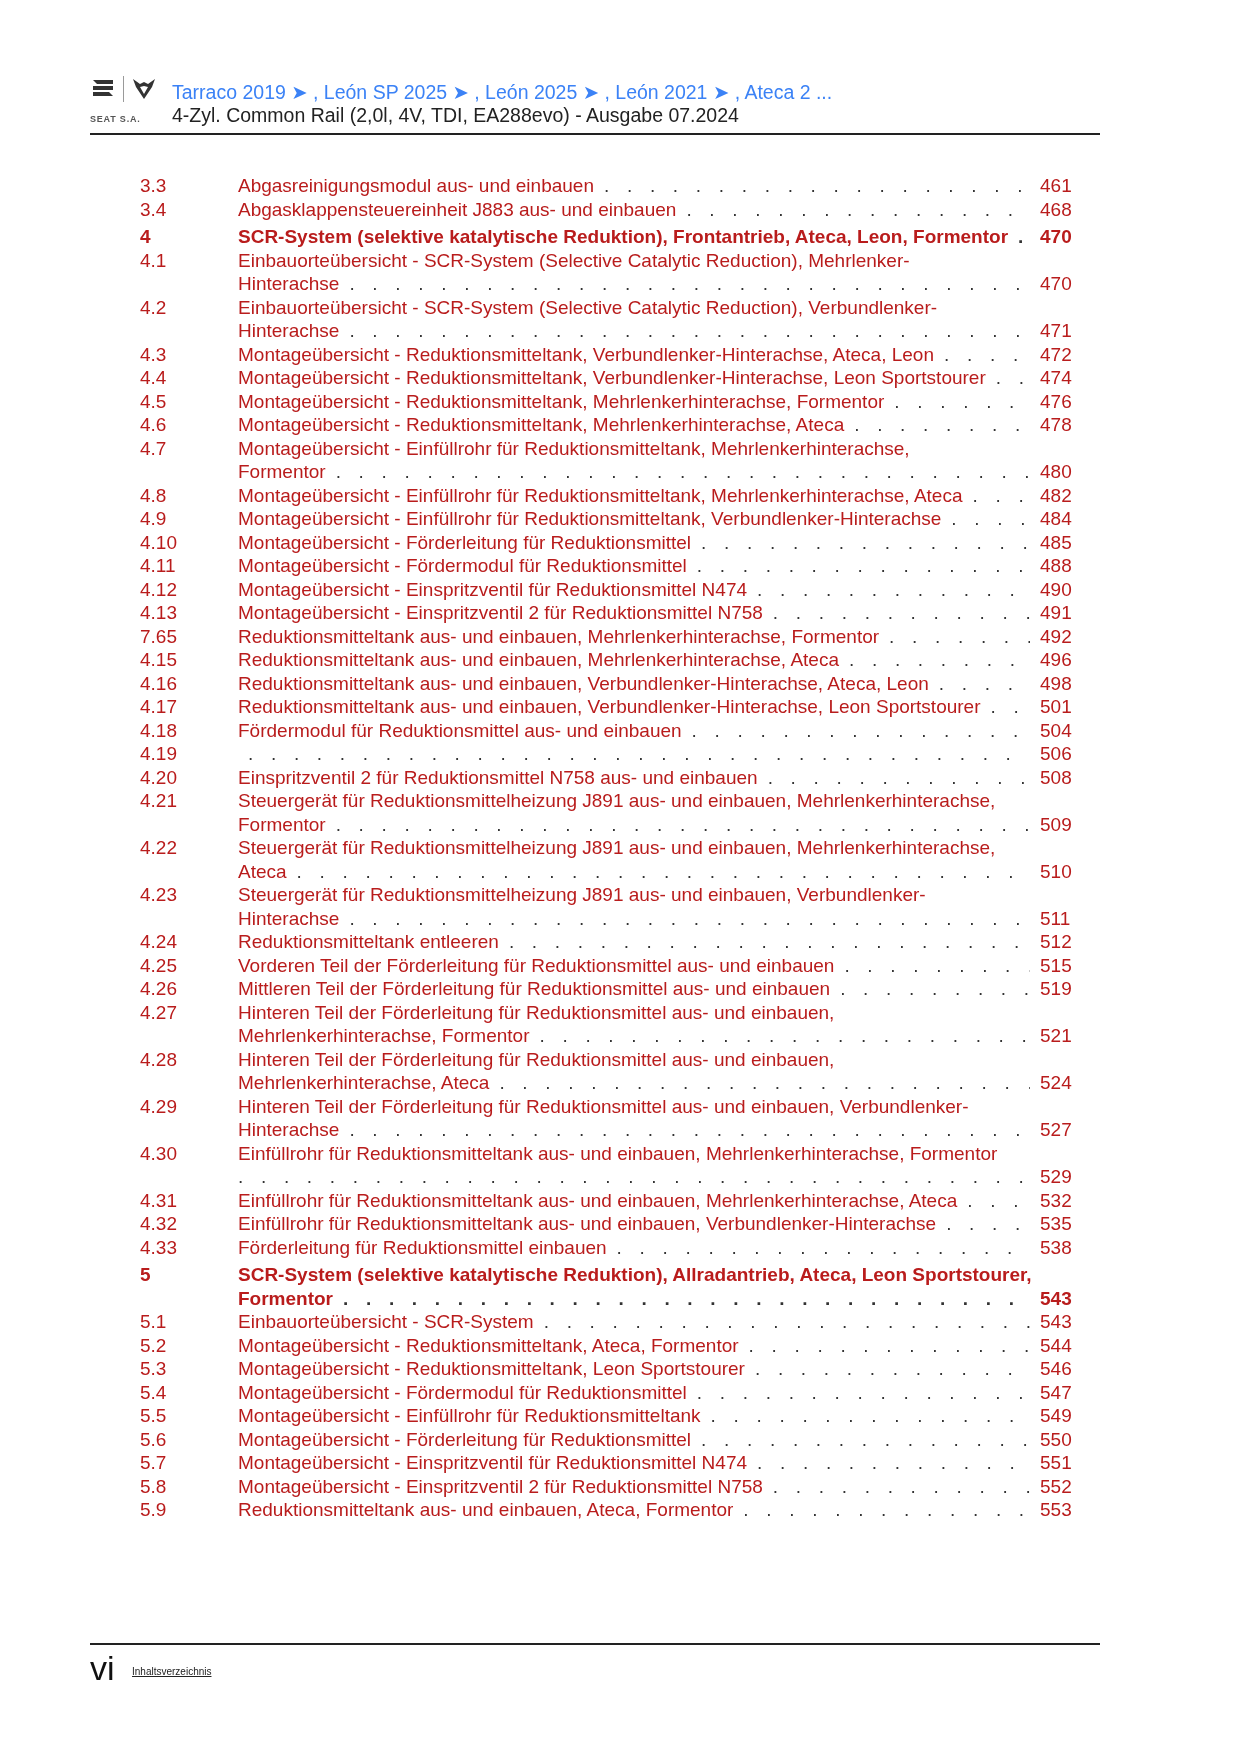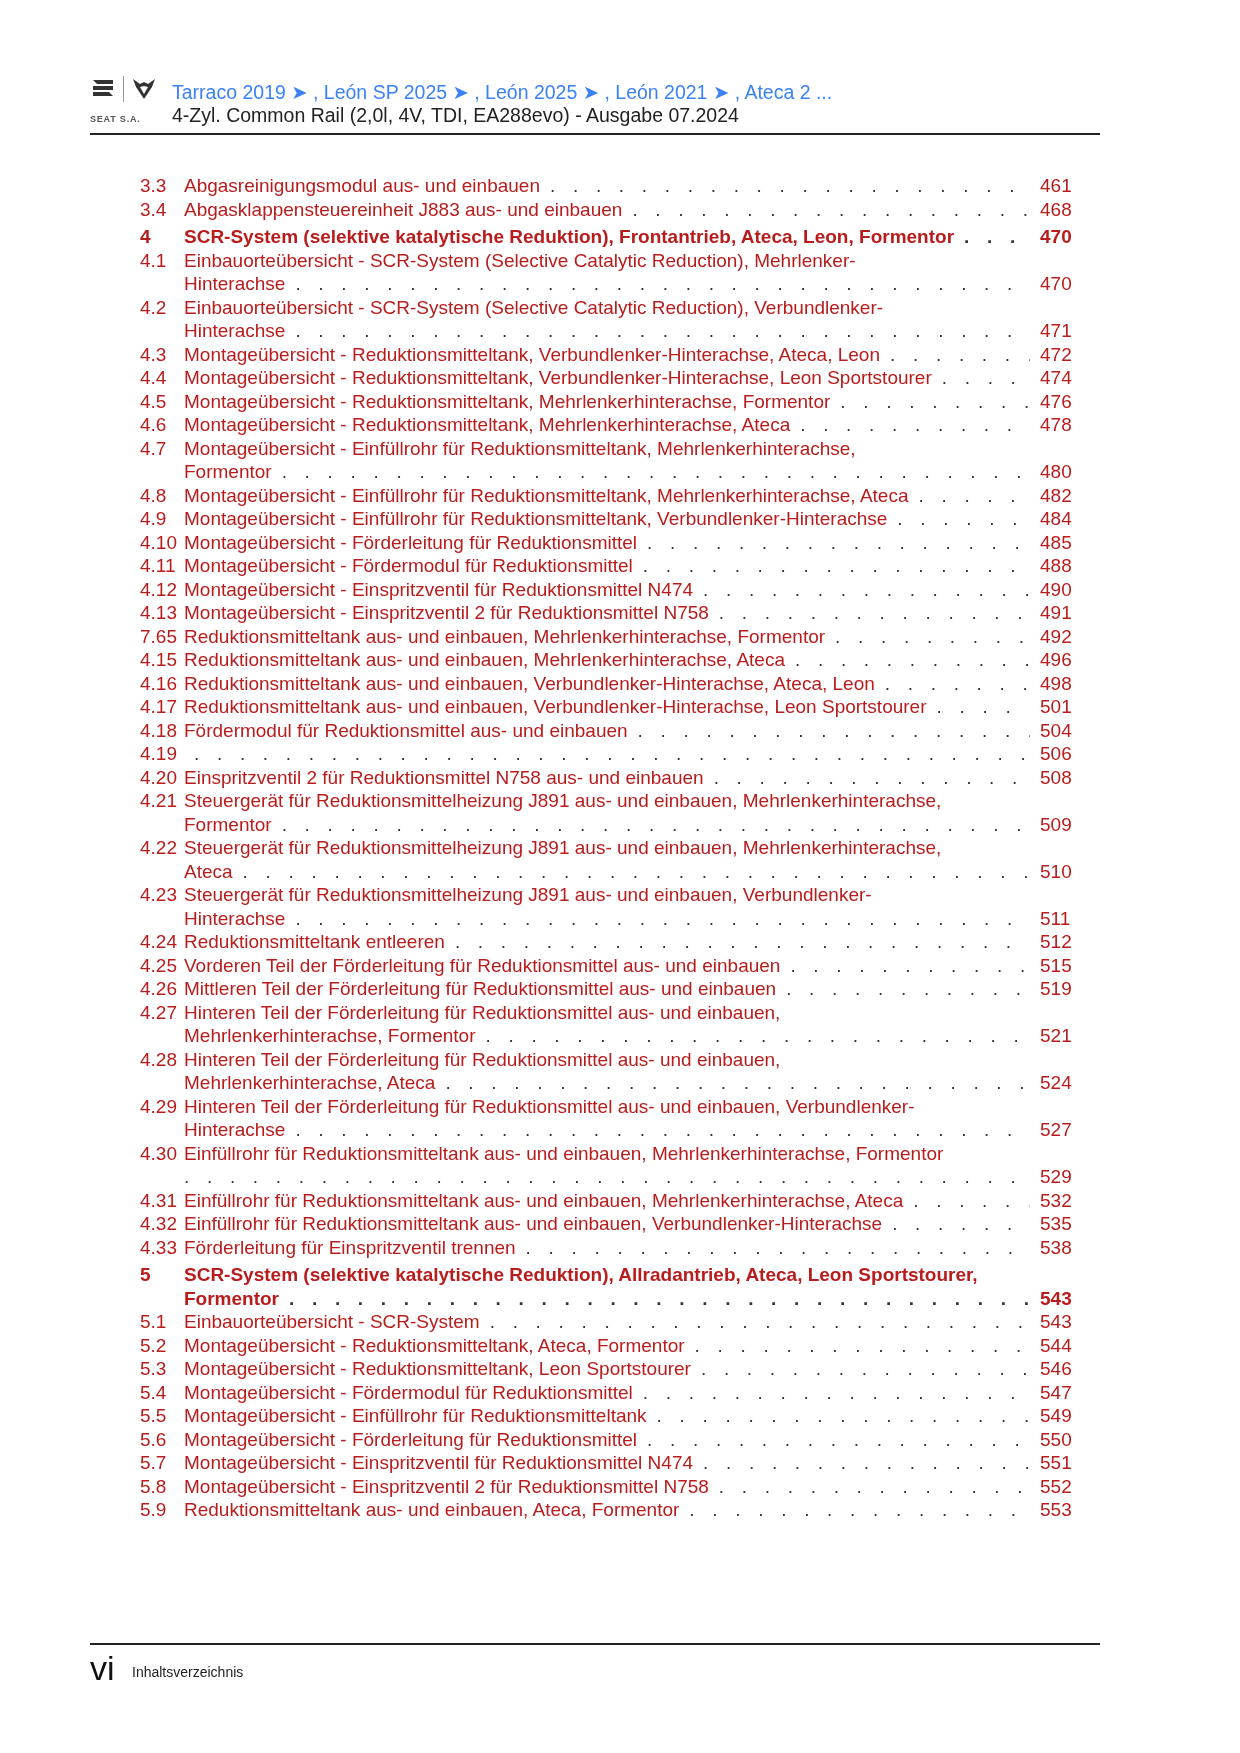--- a/index.html
+++ b/index.html
@@ -15,32 +15,32 @@
                  letter-spacing: 0.8px; color: #555; white-space: nowrap; }
     .header-title { position: absolute; left: 82px; top: 9px; font-size: 19.5px; line-height: 22px;
                     white-space: nowrap; color: #3b82f6; }
     .header-subtitle { position: absolute; left: 82px; top: 32px; font-size: 19.5px; line-height: 22px;
                        white-space: nowrap; color: #222; }
     .header-rule { position: absolute; left: 90px; top: 133px; width: 1010px; height: 2px; background: #222; }
 
     .toc { position: absolute; left: 140px; top: 174px; width: 960px; }
     .entry { position: relative; font-size: 19px; line-height: 23.5px; color: #b91c1c; }
     .entry .num { position: absolute; left: 0; top: 0; width: 66px; }
-    .entry .body { margin-left: 44px; margin-right: 60px; position: relative; }
+    .entry .body { margin-left: 98px; margin-right: 60px; position: relative; }
     .entry .page { position: absolute; right: 0; bottom: 0; width: 60px; text-align: left; }
     .entry.bold { font-weight: bold; margin-top: 4px; }
     .line { display: flex; align-items: baseline; white-space: nowrap; overflow: hidden; }
     .line .txt { flex: 0 0 auto; }
     .line .dots { flex: 1 1 auto; overflow: hidden; white-space: nowrap; letter-spacing: 6.2px;
                   margin-left: 10px; margin-right: 10px; color: #333; }
     .line .dots::before { content: ". . . . . . . . . . . . . . . . . . . . . . . . . . . . . . . . . . . . . . . . . . . . . . . . . . . . . . . . . . . . . . . . . . . . . . . . . . . . . . . . . . . . . . . . . . . . . . . . . . . . . . . . . . . . . . . . . . . . . . ."; }
 
     .footer-rule { position: absolute; left: 90px; top: 1643px; width: 1010px; height: 2px; background: #222; }
     .footer-pageno { position: absolute; left: 90px; top: 1648px; font-size: 34px; line-height: 40px; color: #111; }
-    .footer-label { position: absolute; left: 132px; top: 1662px; font-size: 14px; line-height: 20px; color: #222; }
+    .footer-label { position: absolute; left: 132px; top: 1662px; font-size: 10px; line-height: 20px; color: #222; text-decoration: underline; }
   </style>
 </head>
 <body>
 
 <div class="header">
   <div class="logo">
     <svg class="seat-mark" viewBox="0 0 22 20">
       <path d="M1 2 H21 L21 6 L5 6 Z" fill="#333"></path>
       <path d="M1 8 H21 V12 H1 Z" fill="#333"></path>
       <path d="M1 14 L17 14 L21 18 L1 18 Z" fill="#333"></path>
@@ -433,21 +433,21 @@
           <span class="txt">Einfüllrohr für Reduktionsmitteltank aus- und einbauen, Verbundlenker-Hinterachse</span>
           <span class="dots"></span>
         </div>
       </div>
       <div class="page">535</div>
     </div>
     <div class="entry">
       <div class="num">4.33</div>
       <div class="body">
         <div class="line">
-          <span class="txt">Förderleitung für Einspritzventil trennen</span>
+          <span class="txt">Förderleitung für Reduktionsmittel einbauen</span>
           <span class="dots"></span>
         </div>
       </div>
       <div class="page">538</div>
     </div>
     <div class="entry bold">
       <div class="num">5</div>
       <div class="body">
         <div class="line nodots">
           <span class="txt">SCR-System (selektive katalytische Reduktion), Allradantrieb, Ateca, Leon Sportstourer,</span>

